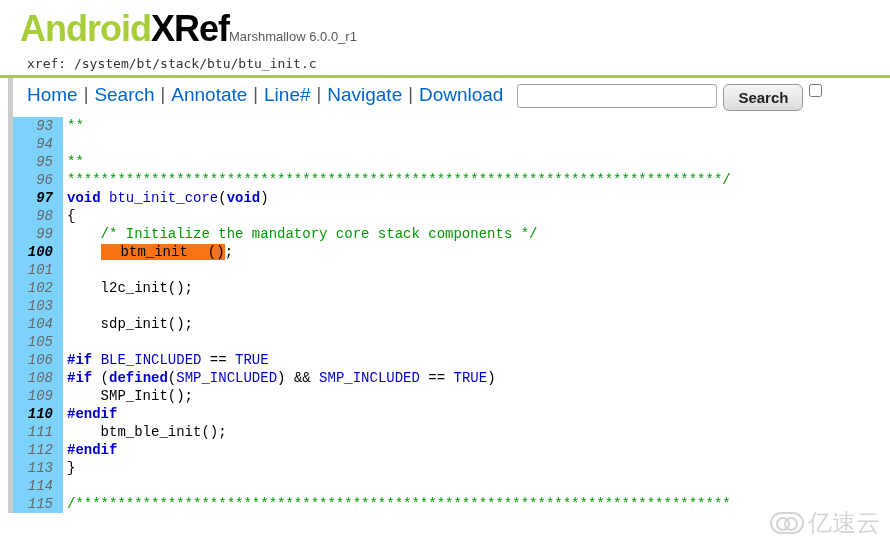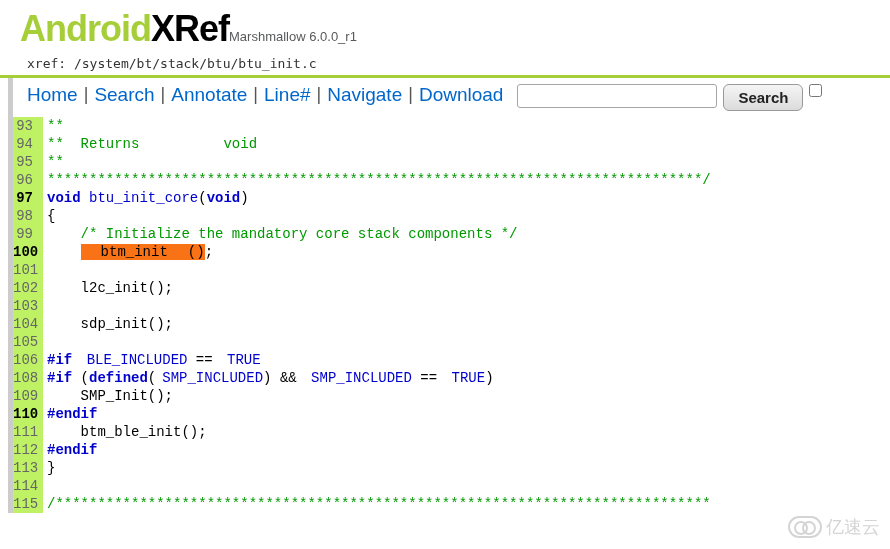--- a/index.html
+++ b/index.html
@@ -11,30 +11,30 @@
   .logo-version { color: #58595b; font-size: 13px; margin-left: 0; font-family: Liberation Sans, sans-serif; }
   .path-bar { padding: 2px 20px 4px 27px; font-family: monospace; font-size: 13px; color: #333; border-bottom: 3px solid #a6ce39; }
   .content { margin-left: 8px; border-left: 5px solid #ccc; padding-left: 0; }
   .nav-row { padding: 6px 12px 6px 14px; display: flex; align-items: flex-start; gap: 6px; }
   .nav-link { color: #0066cc; font-size: 19px; text-decoration: none; cursor: pointer; }
   .nav-sep { color: #555; font-size: 18px; }
   .search-input { margin-left: 8px; width: 200px; height: 24px; border: 1px solid #a6a6a6; border-radius: 3px; padding: 0 4px; }
   .search-btn { background: linear-gradient(#f5f5f5,#dcdcdc); border: 1px solid #999; border-radius: 6px; padding: 4px 14px; font-weight: bold; font-size: 15px; cursor: pointer; color: #222; }
   .code-area { font-family: "Courier New", monospace; font-size: 14px; line-height: 18px; }
   .code-line { display: flex; }
-  .ln { width: 30px; text-align: right; padding-right: 10px; color: #666; background: #bef264; user-select: none; flex-shrink: 0; }
+  .ln { width: 50px; text-align: right; padding-right: 10px; color: #666; background: #7dd3fc; user-select: none; flex-shrink: 0; font-style: italic; }
   .ln.bold { font-weight: bold; color: #000; }
   .code { padding-left: 4px; white-space: pre; color: #000; }
   .kw { color: #0000cc; font-weight: bold; }
   .fn { color: #0000cc; font-weight: normal; }
   .dir { color: #0000cc; font-weight: bold; }
-  .macro { color: #0000cc; margin-left: 6px; }
+  .macro { color: #0000cc; }
   .cm { color: #009900; }
   .hl { background: #f97316; padding-left: 20px; }
-  .watermark { position: fixed; right: 10px; bottom: 10px; opacity: 0.28; font-size: 18px; color: #666; display: flex; align-items: center; gap: 4px; }
+  .watermark { position: fixed; right: 10px; bottom: 10px; opacity: 0.28; font-size: 24px; color: #666; display: flex; align-items: center; gap: 4px; }
   .wm-icon { width: 34px; height: 22px; border: 2px solid #666; border-radius: 11px; position: relative; }
   .wm-icon::before, .wm-icon::after { content: ""; position: absolute; border: 2px solid #666; border-radius: 50%; }
   .wm-icon::before { width: 10px; height: 10px; left: 4px; top: 3px; }
   .wm-icon::after { width: 10px; height: 10px; right: 4px; top: 3px; }
 </style>
 </head>
 <body>
 
 <div class="header">
   <div class="logo">
@@ -66,21 +66,20 @@
     <input type="checkbox" style="">
   </div>
 
   <div class="code-area" id="code-area">
       <div class="code-line">
         <div class="ln">93</div>
         <div class="code"><span class="cm">**</span></div>
       </div>
       <div class="code-line">
         <div class="ln">94</div>
-        <div class="code"><span class="cm">**  Returns          </span><span class="cm">void</span></div>
       </div>
       <div class="code-line">
         <div class="ln">95</div>
         <div class="code"><span class="cm">**</span></div>
       </div>
       <div class="code-line">
         <div class="ln">96</div>
         <div class="code"><span class="cm">******************************************************************************/</span></div>
       </div>
       <div class="code-line">

